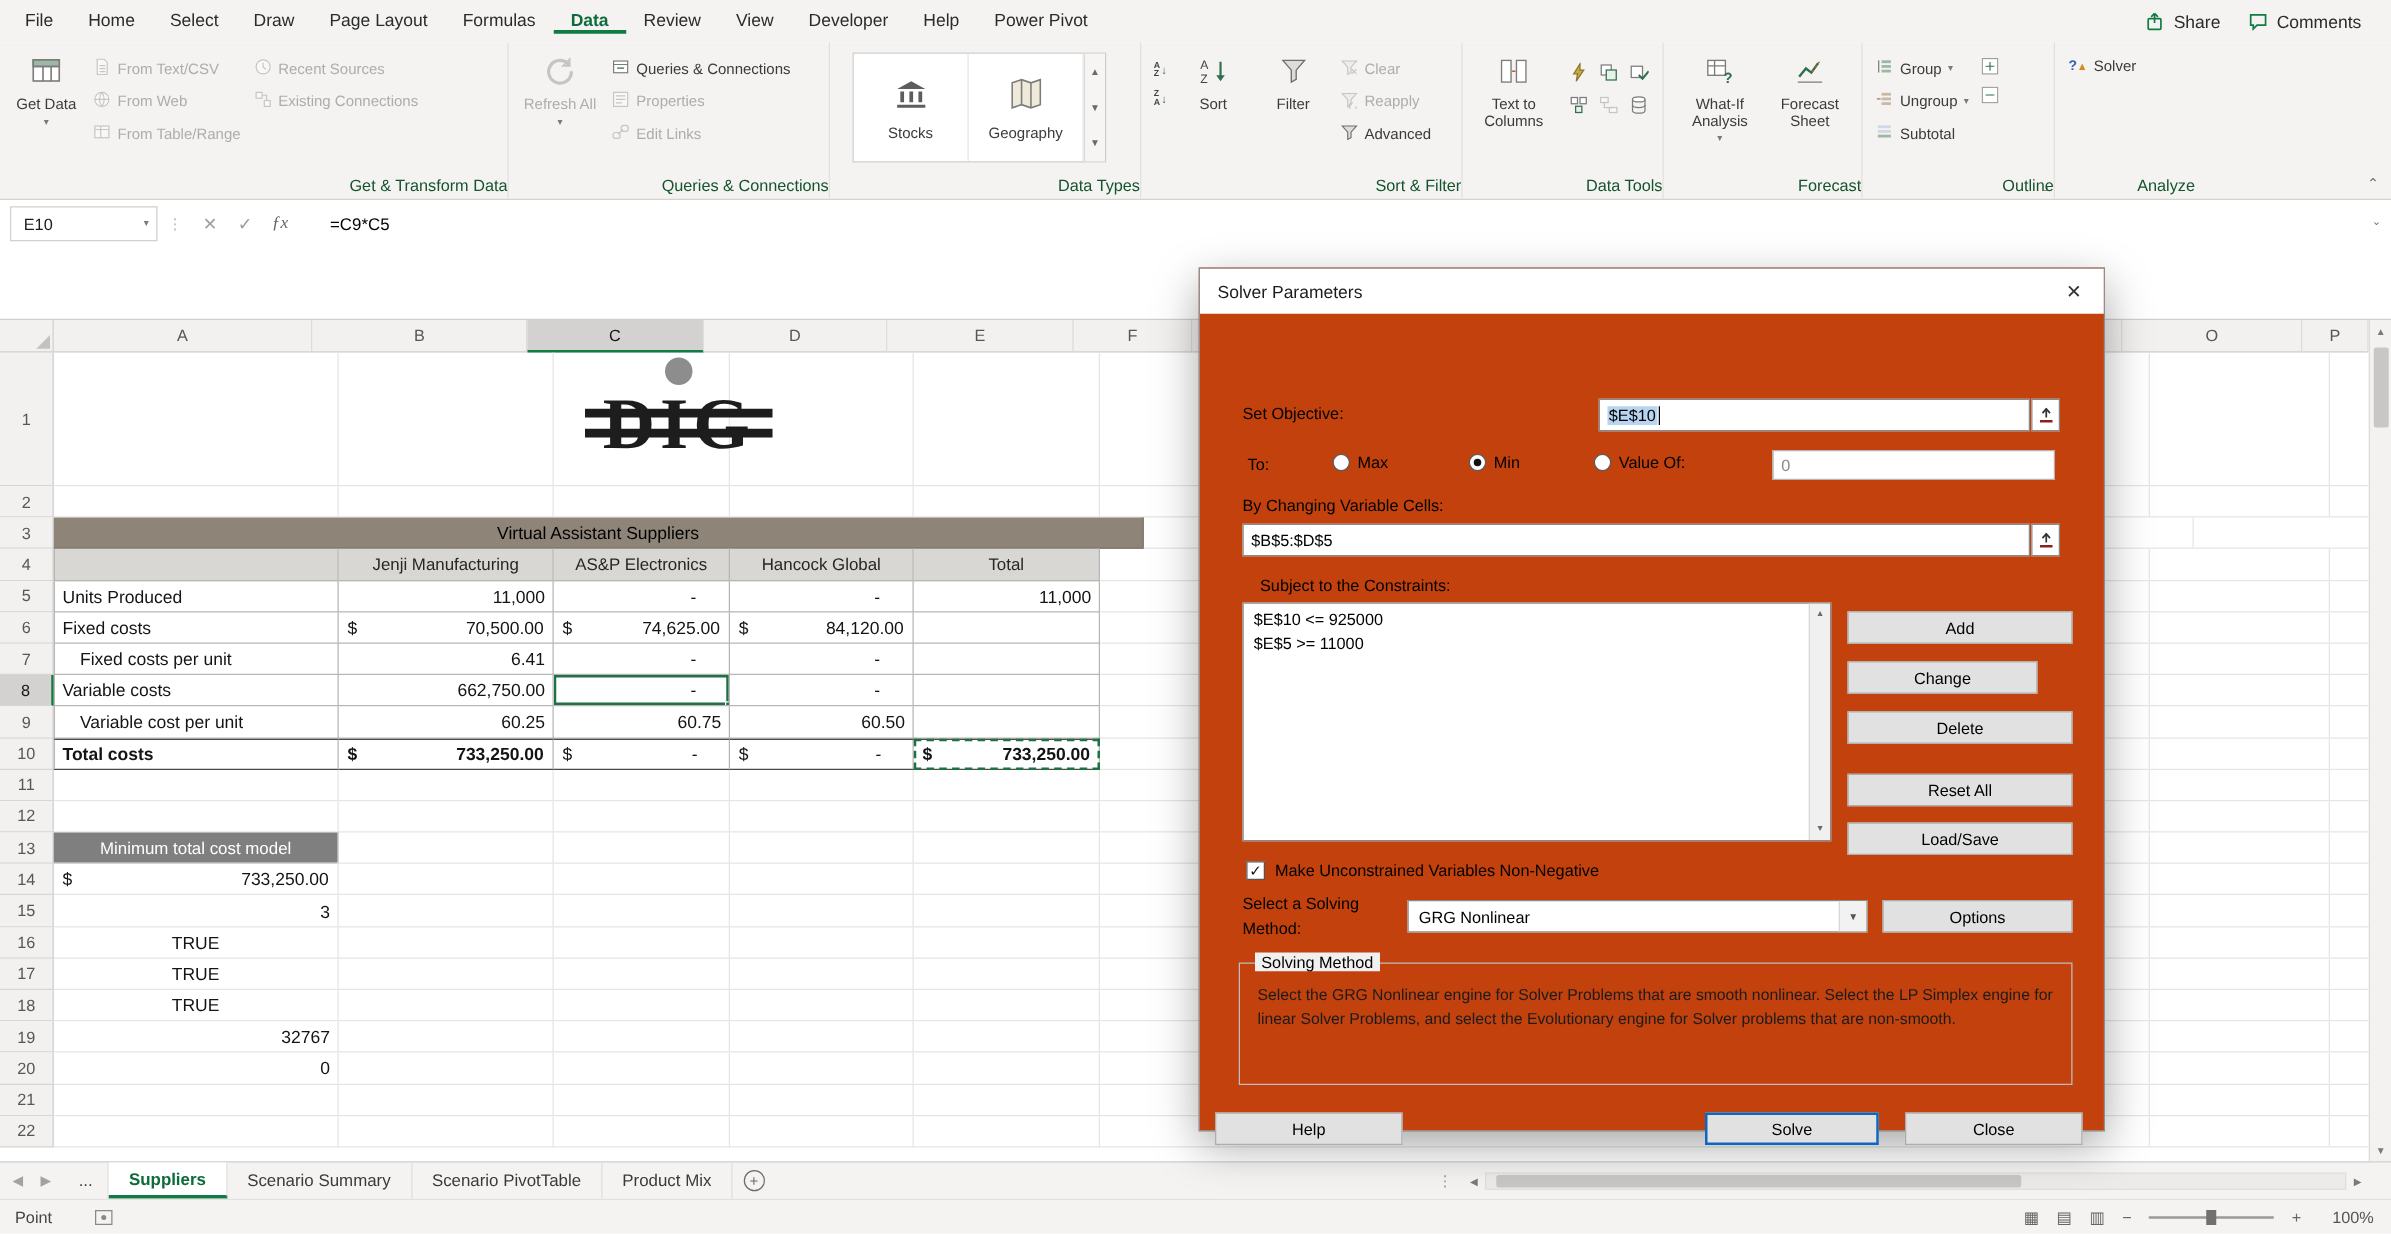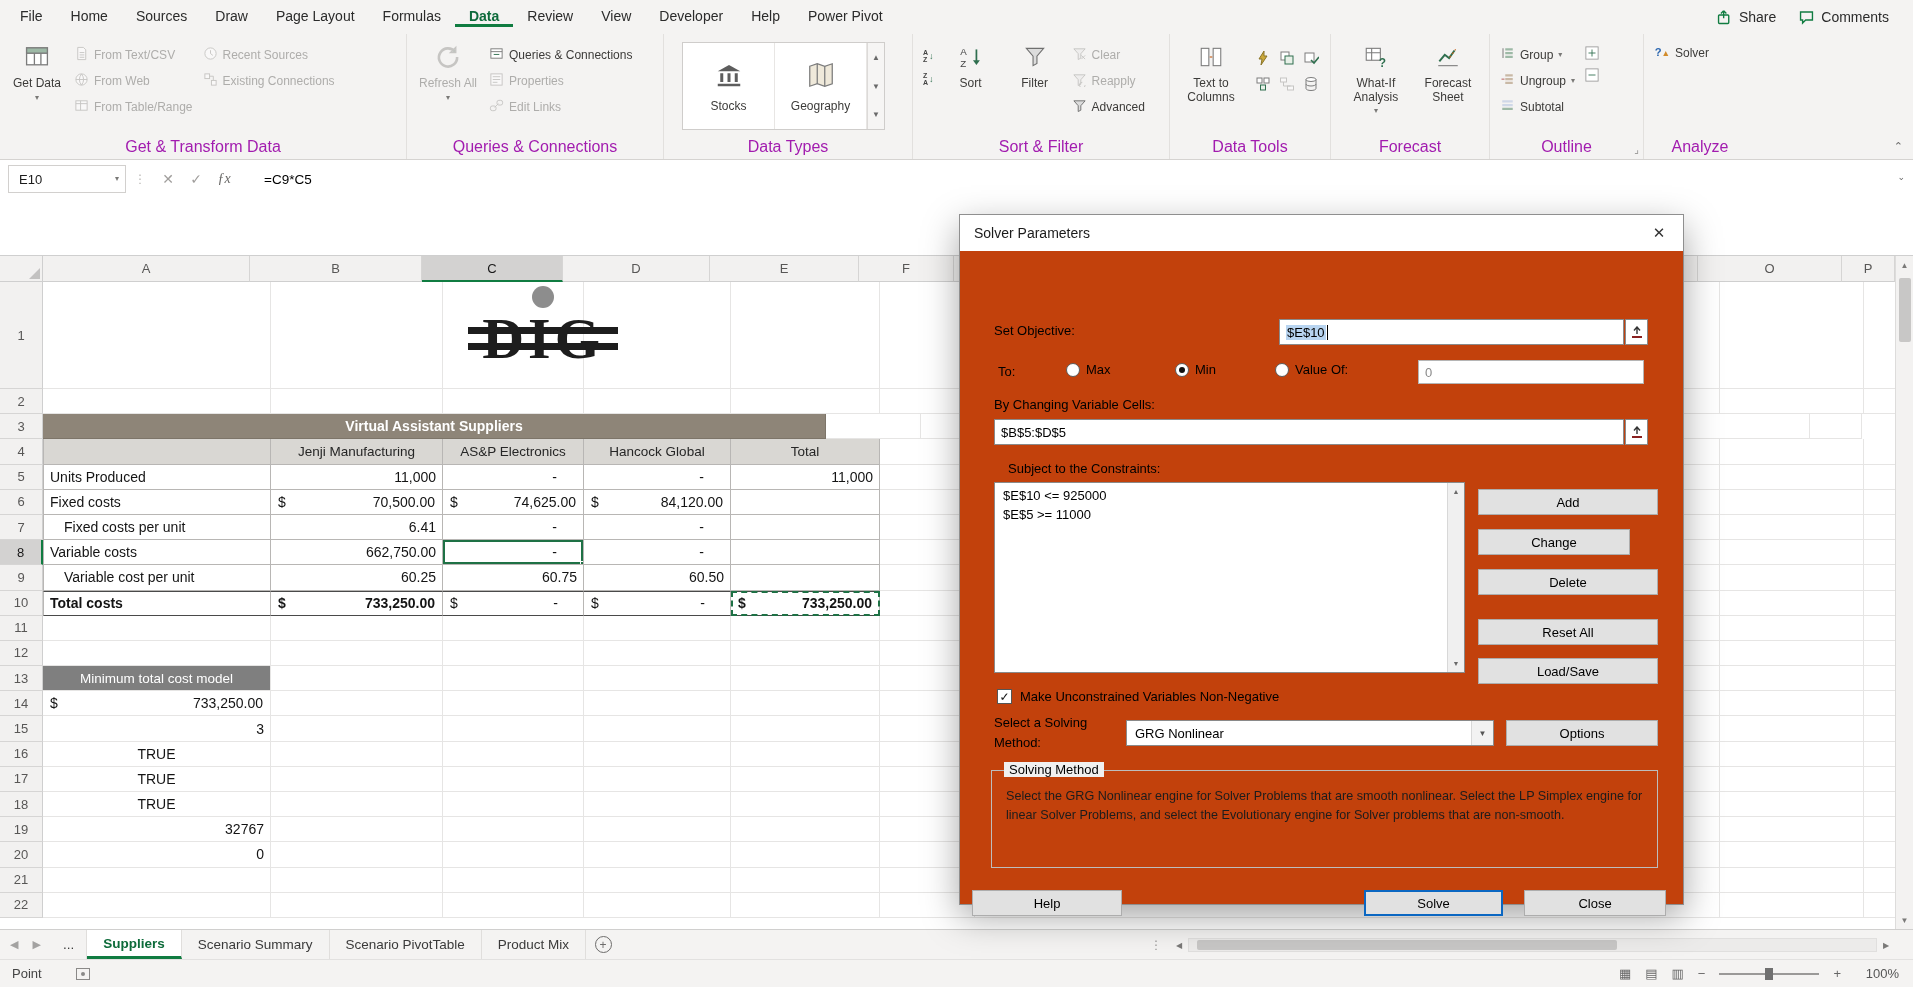--- a/index.html
+++ b/index.html
@@ -11,21 +11,21 @@
   .apptabs{display:flex;align-items:stretch;padding-left:6px}
   .apptab{display:flex;align-items:center;padding:0 14px;font-size:14px;color:#2b2b2b;cursor:default;border-bottom:3px solid transparent}
   .apptab.active{color:#0e6b3c;font-weight:bold;border-bottom:3px solid #107c41}
   .tabsrow-right{margin-left:auto;display:flex;align-items:center;gap:22px;padding-right:24px}
   .trbtn{display:flex;align-items:center;gap:6px;font-size:14px;color:#2b2b2b}
   .trbtn svg{display:block}
 
   
   .ribbon{position:absolute;left:0;top:34px;width:100%;height:126px;background:#f4f3f2;border-bottom:1px solid #d5d3d1;display:flex}
   .rgroup{position:relative;border-right:1px solid #e2e0de;flex:none;height:100%}
-  .glabel{position:absolute;left:0;right:0;bottom:3px;text-align:center;font-size:16px;color:#a21caf;white-space:nowrap;overflow:hidden}
+  .glabel{position:absolute;left:0;right:0;bottom:3px;text-align:right;font-size:13px;color:#14532d;white-space:nowrap;overflow:hidden}
   .gbody{display:flex;align-items:flex-start;gap:10px;padding:6px 8px 22px 10px;height:100%}
   .bigbtn{display:flex;flex-direction:column;align-items:center;justify-content:flex-start;gap:3px;font-size:12px;color:#3c3b39;text-align:center;line-height:1.15;padding:4px 2px;min-width:54px}
   .bigbtn .cap{white-space:normal}
   .smallcol{display:flex;flex-direction:column;gap:4px;padding-top:4px}
   .smallbtn{display:flex;align-items:center;gap:5px;font-size:12px;color:#3c3b39;height:22px;white-space:nowrap}
   .dis{color:#aeadab}
   .dis svg *{stroke:#c6c5c3 !important;fill-opacity:.45}
   .caret{font-size:8px;color:#7a7977;line-height:1}
   .gallery{display:flex;border:1px solid #cfcdcb;background:#fff;height:88px;margin-top:2px}
   .gitem{width:92px;display:flex;flex-direction:column;align-items:center;justify-content:center;gap:6px;font-size:12px;color:#3c3b39;border-right:1px solid #e8e6e4}
@@ -76,21 +76,21 @@
   .ind{padding-left:20px}
   .dsh{justify-content:flex-end;padding-right:26px}
   .acc{justify-content:space-between;padding:0 7px}
   .acc .pr{padding-right:18px}
   .bold{font-weight:bold}
   .t{border-right-color:#b8b6b4;border-bottom-color:#b8b6b4}
   .t1{border-left:1px solid #b8b6b4}
   .tt{border-top:1px solid #4a4a4a}
   .tb2{border-bottom-color:#4a4a4a}
   .hdr{background:#d9d7d3;color:#262626;font-size:13.5px}
-  .merged{width:783px;background:#8e8578;color:#ffffff;font-weight:bold;justify-content:center;border-right:1px solid #7d7569;border-bottom:1px solid #7d7569;font-size:14px}
+  .merged{width:872px;background:#8e8578;color:#000000;font-weight:normal;justify-content:center;border-right:1px solid #7d7569;border-bottom:1px solid #7d7569;font-size:14px}
   .mheader{background:#7f7f7f;color:#fff;justify-content:center;font-size:13.5px}
   .selcell{position:relative;box-shadow:inset 0 0 0 2px #1e7145;z-index:3}
   .fillhandle{position:absolute;right:-3px;bottom:-3px;width:6px;height:6px;background:#1e7145;border:1px solid #fff;z-index:4}
   .ants{outline:2px dashed #1e7145;outline-offset:-2px;z-index:2}
   .logo{position:absolute;left:330px;top:4px;width:340px;text-align:center;z-index:1}
   .logodot{width:22px;height:22px;border-radius:50%;background:#8d8d8d;margin:0 auto 2px}
   .logotext{font-family:"Liberation Serif",serif;font-weight:bold;font-size:58px;line-height:58px;color:#1d1d1d;letter-spacing:4px;position:relative;display:inline-block}
   .logobar{position:absolute;left:-14px;right:-14px;height:7px;background:#1d1d1d}
   .lb1{top:17px}.lb2{top:33px}
 
@@ -159,21 +159,21 @@
 </style>
 </head>
 <body>
 
 <div id="app">
 
   <div class="tabsrow">
     <div class="apptabs">
         <div class="apptab">File</div>
         <div class="apptab">Home</div>
-        <div class="apptab">Sources</div>
+        <div class="apptab">Select</div>
         <div class="apptab">Draw</div>
         <div class="apptab">Page Layout</div>
         <div class="apptab">Formulas</div>
         <div class="apptab active">Data</div>
         <div class="apptab">Review</div>
         <div class="apptab">View</div>
         <div class="apptab">Developer</div>
         <div class="apptab">Help</div>
         <div class="apptab">Power Pivot</div>
       </div>

